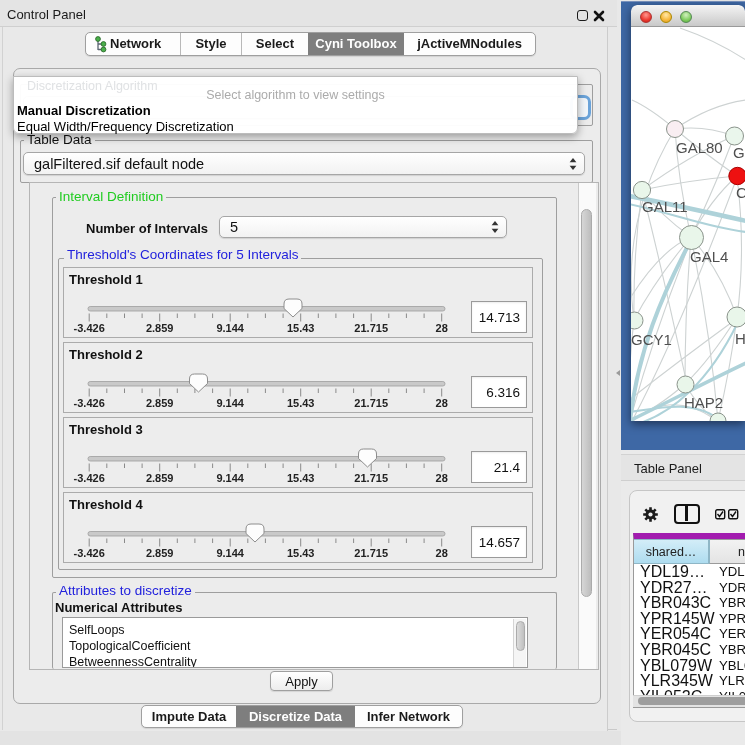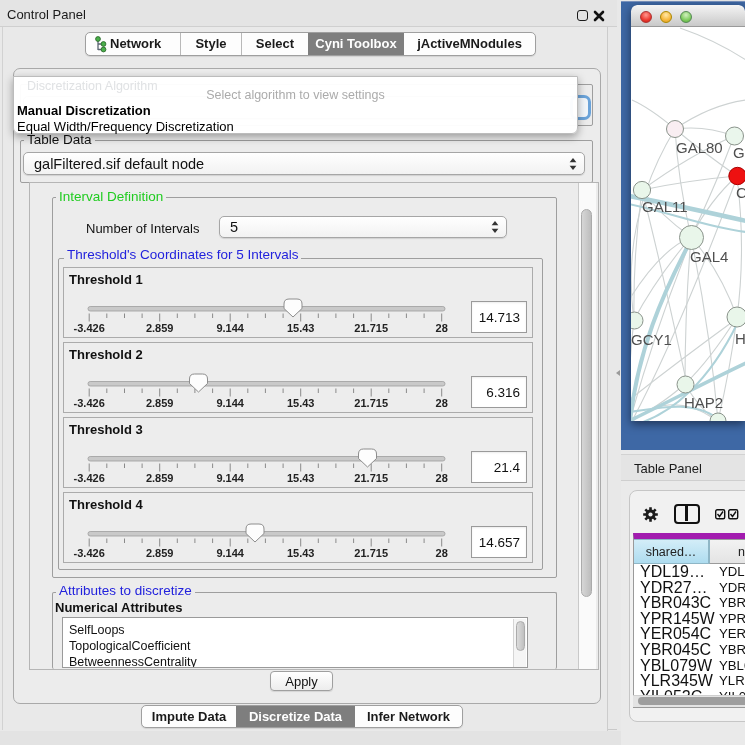--- a/index.html
+++ b/index.html
@@ -58,21 +58,21 @@
     </svg>
 </div>
 
 <div class="abs" id="scrollpane" style="left:29px;top:182px;width:570px;height:488px;background:#ececec;border:1px solid #b5b5b5;"></div>
 
 <div class="abs" style="left:578px;top:183px;width:18px;height:486px;background:#fafafa;border-left:1px solid #c9c9c9;"></div>
 <div class="abs" style="left:581px;top:209px;width:11px;height:388px;background:linear-gradient(90deg,#d6d6d6,#bdbdbd);border:1px solid #ababab;border-radius:6px;"></div>
 
 <div class="groupbox" style="left:52px;top:197px;width:505px;height:381px;"></div>
 <div class="grouplabel" style="left:56px;top:190px;color:#21cc21;">Interval Definition</div>
-<div class="abs" style="left:86px;top:221px;font-size:13px;font-weight:normal;color:#111;">Number of Intervals</div>
+<div class="abs" style="left:86px;top:221px;font-size:13px;font-weight:bold;color:#111;">Number of Intervals</div>
 <div class="combo" style="left:219px;top:216px;width:288px;height:22px;">
   <span class="ctext">5</span>
   <svg class="arrows" style="right:6px;" viewBox="0 0 10 14">
       <path d="M5 1 L8.4 5.2 L1.6 5.2 Z" fill="#333"></path>
       <path d="M5 13 L8.4 8.8 L1.6 8.8 Z" fill="#333"></path>
     </svg>
 </div>
 
 <div class="groupbox" style="left:58px;top:258px;width:485px;height:312px;"></div>
 <div class="grouplabel" style="left:64px;top:248px;color:#2222dd;">Threshold's Coordinates for 5 Intervals</div>

